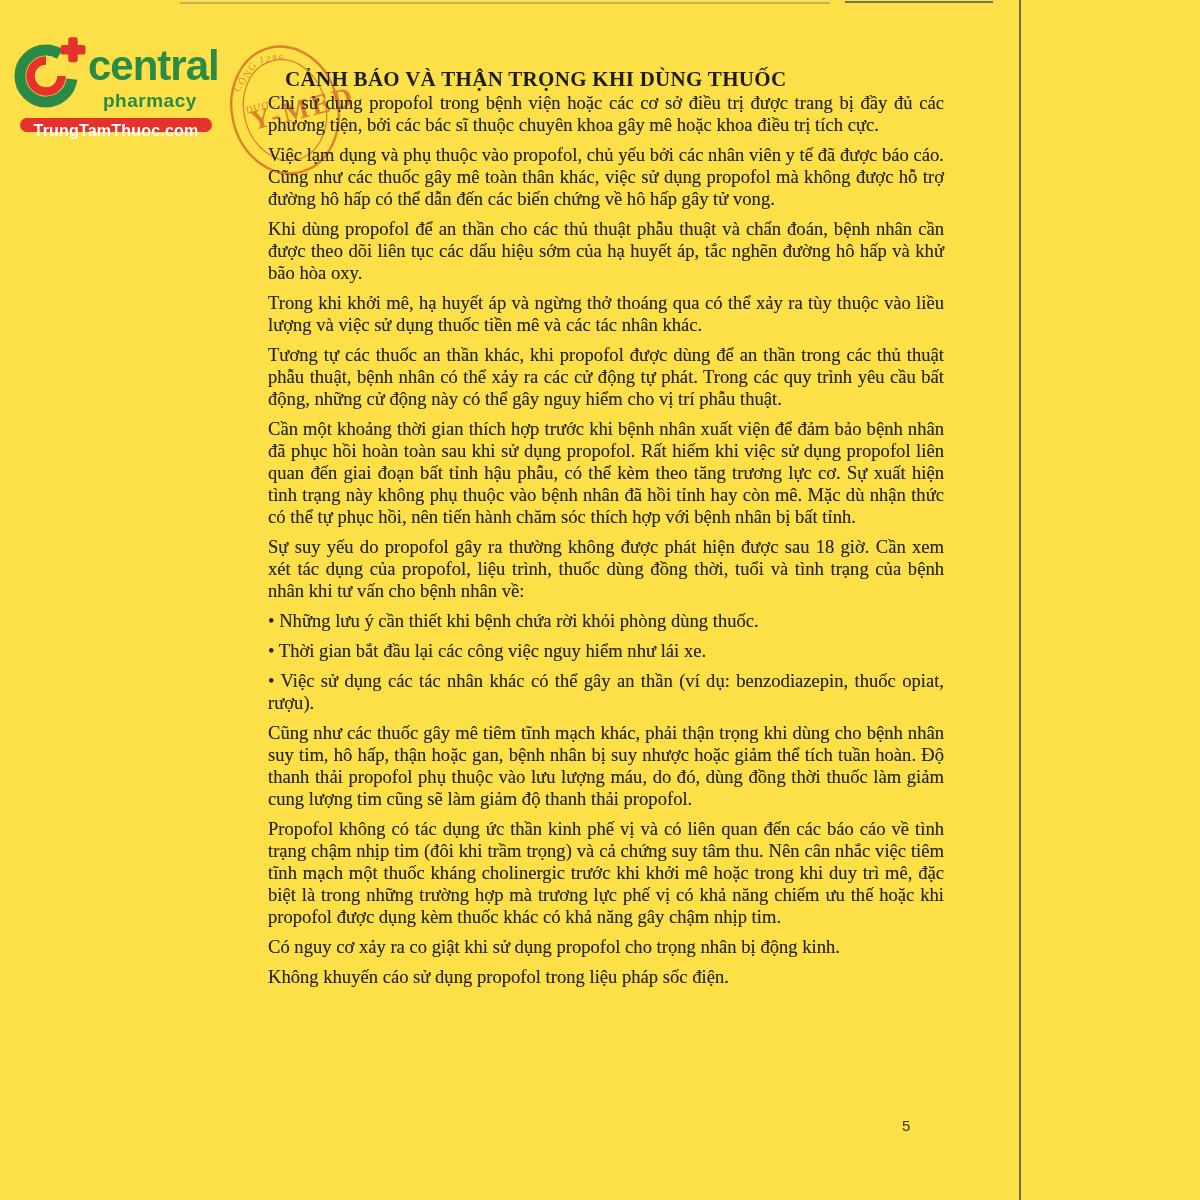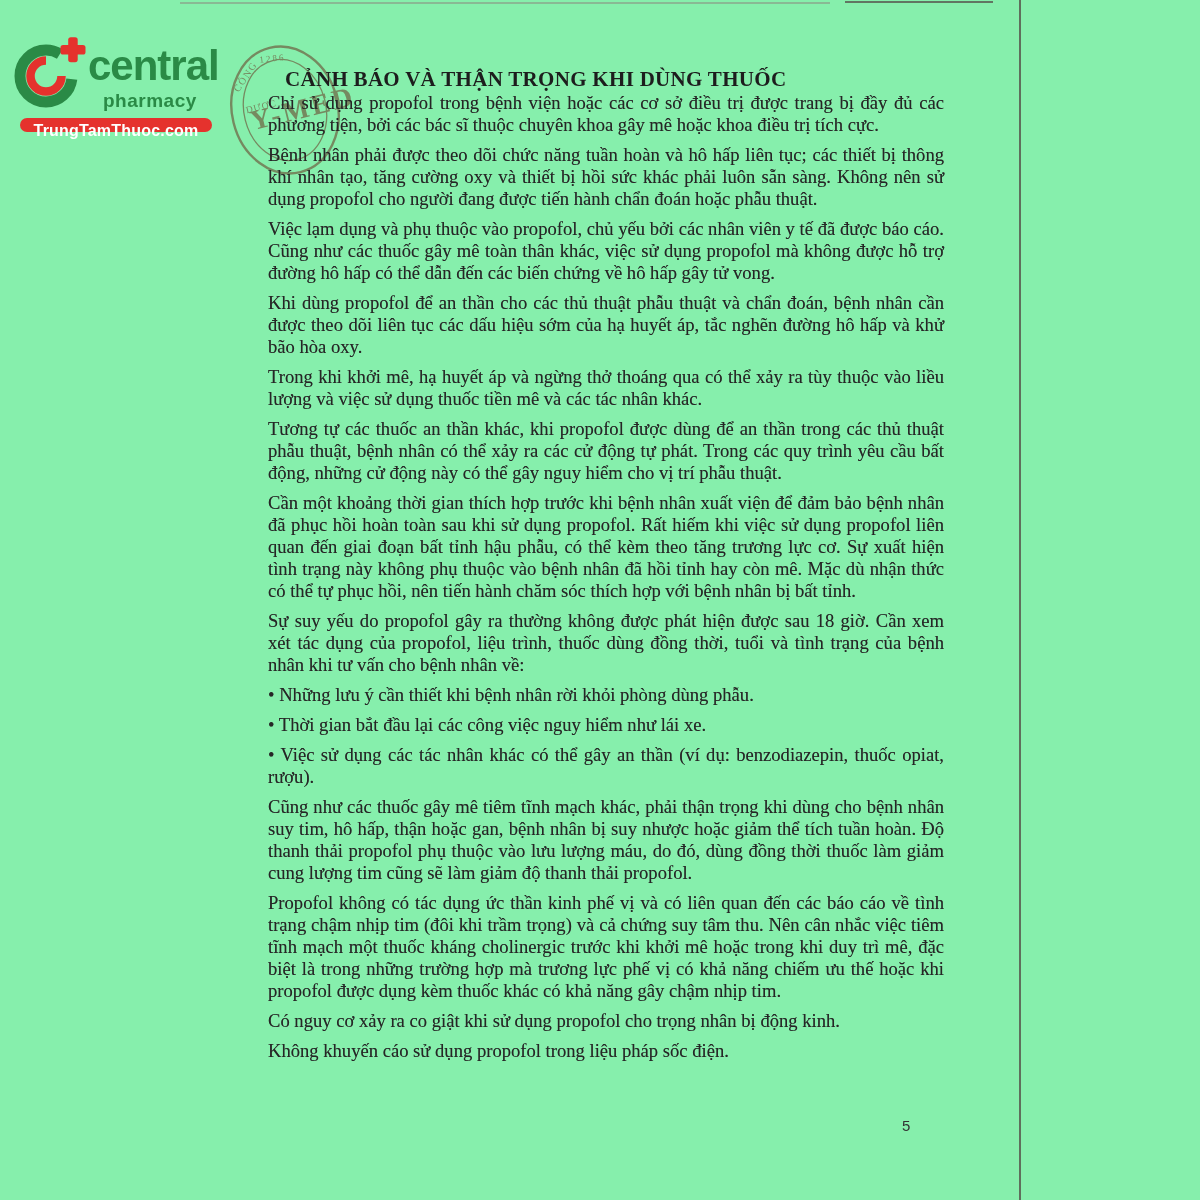--- a/index.html
+++ b/index.html
@@ -11,21 +11,21 @@
   html,body{margin:0;padding:0;}
   body{
     width:1200px;height:1200px;
     background:#ffffff;
     font-family:"Liberation Serif","DejaVu Serif",serif;
     position:relative;
     overflow:hidden;
   }
   .page{
     position:absolute;inset:0;
-    background:#86efac;
+    background:#fde047;
   }
   
   .scan-top-1{position:absolute;top:2px;left:180px;width:650px;height:2px;background:rgba(140,140,130,.55);}
   .scan-top-2{position:absolute;top:1px;left:845px;width:148px;height:2px;background:rgba(88,88,80,.8);}
   .scan-right{position:absolute;top:0;left:1019px;width:2px;height:1200px;background:rgba(88,88,78,.85);}
 
   
   .logo{position:absolute;left:10px;top:34px;width:230px;height:112px;}
   .logo-icon{position:absolute;left:2px;top:2px;}
   .brand{
@@ -108,28 +108,27 @@
       <text x="34" y="58" font-size="10" letter-spacing="1.5" transform="rotate(-42 34 58)">CÔNG</text>
       <text x="37" y="80" font-size="9.5" letter-spacing="1">DƯỢC</text>
       <text x="39" y="98" font-size="28" font-weight="bold" letter-spacing="3">Y-MED</text>
     </g>
   </svg>
 
   <h1 class="doc-title">CẢNH BÁO VÀ THẬN TRỌNG KHI DÙNG THUỐC</h1>
 
   <div class="doc-body" id="doc-body">
       <p class="para">Chỉ sử dụng propofol trong bệnh viện hoặc các cơ sở điều trị được trang bị đầy đủ các phương tiện, bởi các bác sĩ thuộc chuyên khoa gây mê hoặc khoa điều trị tích cực.</p>
-      <p class="para">Bệnh nhân phải được theo dõi chức năng tuần hoàn và hô hấp liên tục; các thiết bị thông khí nhân tạo, tăng cường oxy và thiết bị hồi sức khác phải luôn sẵn sàng. Không nên sử dụng propofol cho người đang được tiến hành chẩn đoán hoặc phẫu thuật.</p>
       <p class="para">Việc lạm dụng và phụ thuộc vào propofol, chủ yếu bởi các nhân viên y tế đã được báo cáo. Cũng như các thuốc gây mê toàn thân khác, việc sử dụng propofol mà không được hỗ trợ đường hô hấp có thể dẫn đến các biến chứng về hô hấp gây tử vong.</p>
       <p class="para">Khi dùng propofol để an thần cho các thủ thuật phẫu thuật và chẩn đoán, bệnh nhân cần được theo dõi liên tục các dấu hiệu sớm của hạ huyết áp, tắc nghẽn đường hô hấp và khử bão hòa oxy.</p>
       <p class="para">Trong khi khởi mê, hạ huyết áp và ngừng thở thoáng qua có thể xảy ra tùy thuộc vào liều lượng và việc sử dụng thuốc tiền mê và các tác nhân khác.</p>
       <p class="para">Tương tự các thuốc an thần khác, khi propofol được dùng để an thần trong các thủ thuật phẫu thuật, bệnh nhân có thể xảy ra các cử động tự phát. Trong các quy trình yêu cầu bất động, những cử động này có thể gây nguy hiểm cho vị trí phẫu thuật.</p>
       <p class="para">Cần một khoảng thời gian thích hợp trước khi bệnh nhân xuất viện để đảm bảo bệnh nhân đã phục hồi hoàn toàn sau khi sử dụng propofol. Rất hiếm khi việc sử dụng propofol liên quan đến giai đoạn bất tỉnh hậu phẫu, có thể kèm theo tăng trương lực cơ. Sự xuất hiện tình trạng này không phụ thuộc vào bệnh nhân đã hồi tỉnh hay còn mê. Mặc dù nhận thức có thể tự phục hồi, nên tiến hành chăm sóc thích hợp với bệnh nhân bị bất tỉnh.</p>
       <p class="para">Sự suy yếu do propofol gây ra thường không được phát hiện được sau 18 giờ. Cần xem xét tác dụng của propofol, liệu trình, thuốc dùng đồng thời, tuổi và tình trạng của bệnh nhân khi tư vấn cho bệnh nhân về:</p>
-      <p class="para bullet">• Những lưu ý cần thiết khi bệnh nhân rời khỏi phòng dùng phẫu.</p>
+      <p class="para bullet">• Những lưu ý cần thiết khi bệnh chứa rời khỏi phòng dùng thuốc.</p>
       <p class="para bullet">• Thời gian bắt đầu lại các công việc nguy hiểm như lái xe.</p>
       <p class="para bullet">• Việc sử dụng các tác nhân khác có thể gây an thần (ví dụ: benzodiazepin, thuốc opiat, rượu).</p>
       <p class="para">Cũng như các thuốc gây mê tiêm tĩnh mạch khác, phải thận trọng khi dùng cho bệnh nhân suy tim, hô hấp, thận hoặc gan, bệnh nhân bị suy nhược hoặc giảm thể tích tuần hoàn. Độ thanh thải propofol phụ thuộc vào lưu lượng máu, do đó, dùng đồng thời thuốc làm giảm cung lượng tim cũng sẽ làm giảm độ thanh thải propofol.</p>
       <p class="para">Propofol không có tác dụng ức thần kinh phế vị và có liên quan đến các báo cáo về tình trạng chậm nhịp tim (đôi khi trầm trọng) và cả chứng suy tâm thu. Nên cân nhắc việc tiêm tĩnh mạch một thuốc kháng cholinergic trước khi khởi mê hoặc trong khi duy trì mê, đặc biệt là trong những trường hợp mà trương lực phế vị có khả năng chiếm ưu thế hoặc khi propofol được dụng kèm thuốc khác có khả năng gây chậm nhịp tim.</p>
       <p class="para">Có nguy cơ xảy ra co giật khi sử dụng propofol cho trọng nhân bị động kinh.</p>
       <p class="para">Không khuyến cáo sử dụng propofol trong liệu pháp sốc điện.</p>
     </div>
 
   <div class="page-number">5</div>
 

